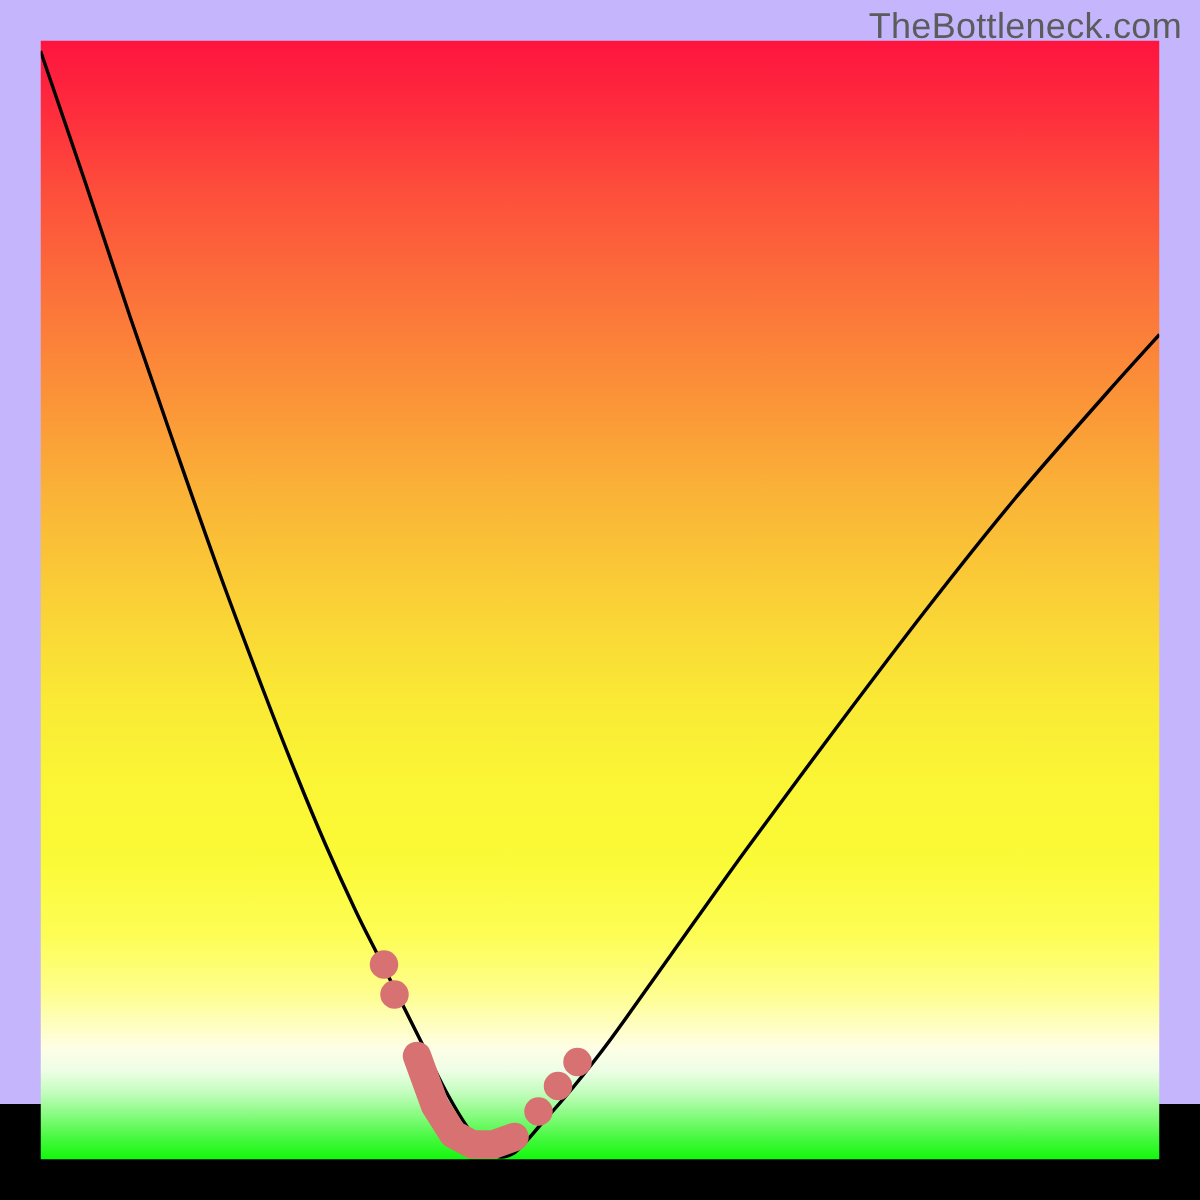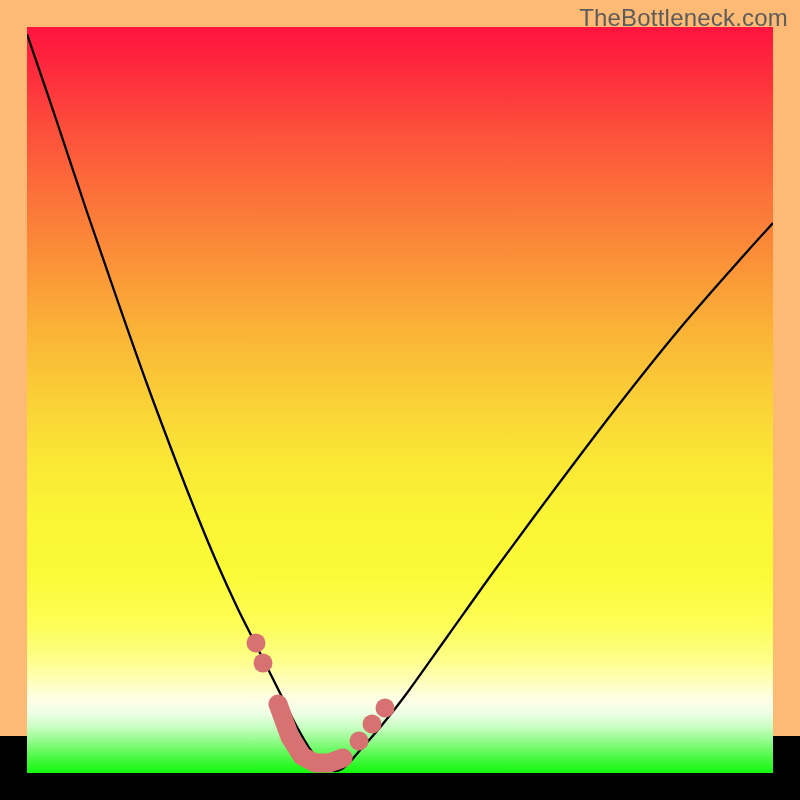--- a/index.html
+++ b/index.html
@@ -10,21 +10,21 @@
     background: #000;
     overflow: hidden;
     font-family: Arial, Helvetica, sans-serif;
   }
   .frame {
     position: absolute;
     top: 0;
     left: 0;
     width: 800px;
     height: 736px;
-    background: #fdba74;
+    background: #c4b5fd;
   }
   .plot-area {
     position: absolute;
     left: 27px;
     top: 27px;
     width: 746px;
     height: 746px;
     overflow: hidden;
   }
   .gradient {

